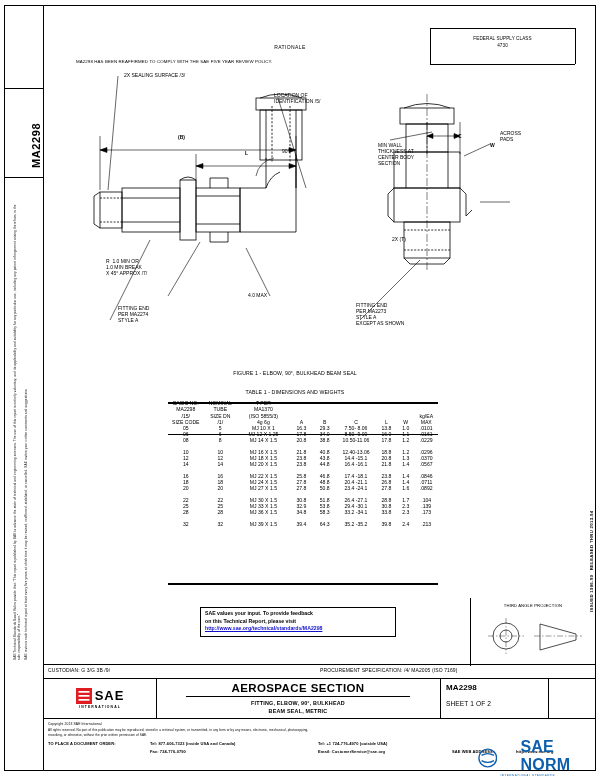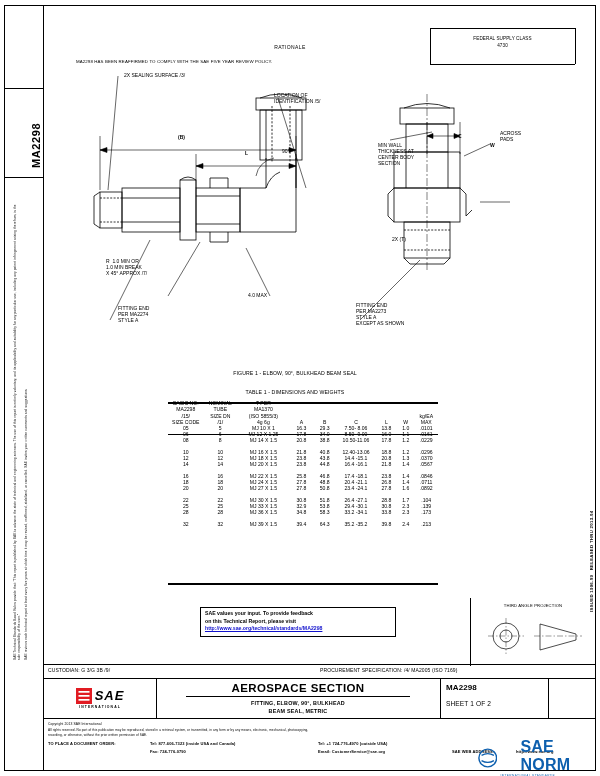--- a/index.html
+++ b/index.html
@@ -465,21 +465,21 @@
   <div class="txt" style="left:320px;top:668px;font-size:5px;">PROCUREMENT SPECIFICATION: /4/ MA2005 (ISO 7169)</div>
   <div class="ln hl" style="left:44px;top:678px;width:552px;"></div>
 
   <div class="ln vl" style="left:156px;top:678px;height:40px;"></div>
   <div class="ln vl" style="left:440px;top:678px;height:40px;"></div>
   <div class="ln vl" style="left:548px;top:678px;height:40px;"></div>
   <div class="ln hl" style="left:44px;top:718px;width:552px;"></div>
 
   <div class="bx" id="logo">
     <div style="display:flex;align-items:center;justify-content:center;height:100%;flex-direction:column;gap:1px;">
-      <div style="display:flex;align-items:center;gap:3px;font-style:italic;">
+      <div style="display:flex;align-items:center;gap:3px;">
         <svg width="16" height="16" viewBox="0 0 16 16">
           <rect x="0" y="0" width="16" height="16" fill="#e11b22"></rect>
           <rect x="2.5" y="3" width="11" height="1.7" fill="#fff"></rect>
           <rect x="2.5" y="7" width="11" height="1.7" fill="#fff"></rect>
           <rect x="2.5" y="11" width="11" height="1.7" fill="#fff"></rect>
         </svg>
         <span style="font-size:13px;font-weight:bold;letter-spacing:1px;">SAE</span>
       </div>
       <span style="font-size:3.4px;letter-spacing:1.1px;font-weight:bold;">INTERNATIONAL</span>
     </div>

